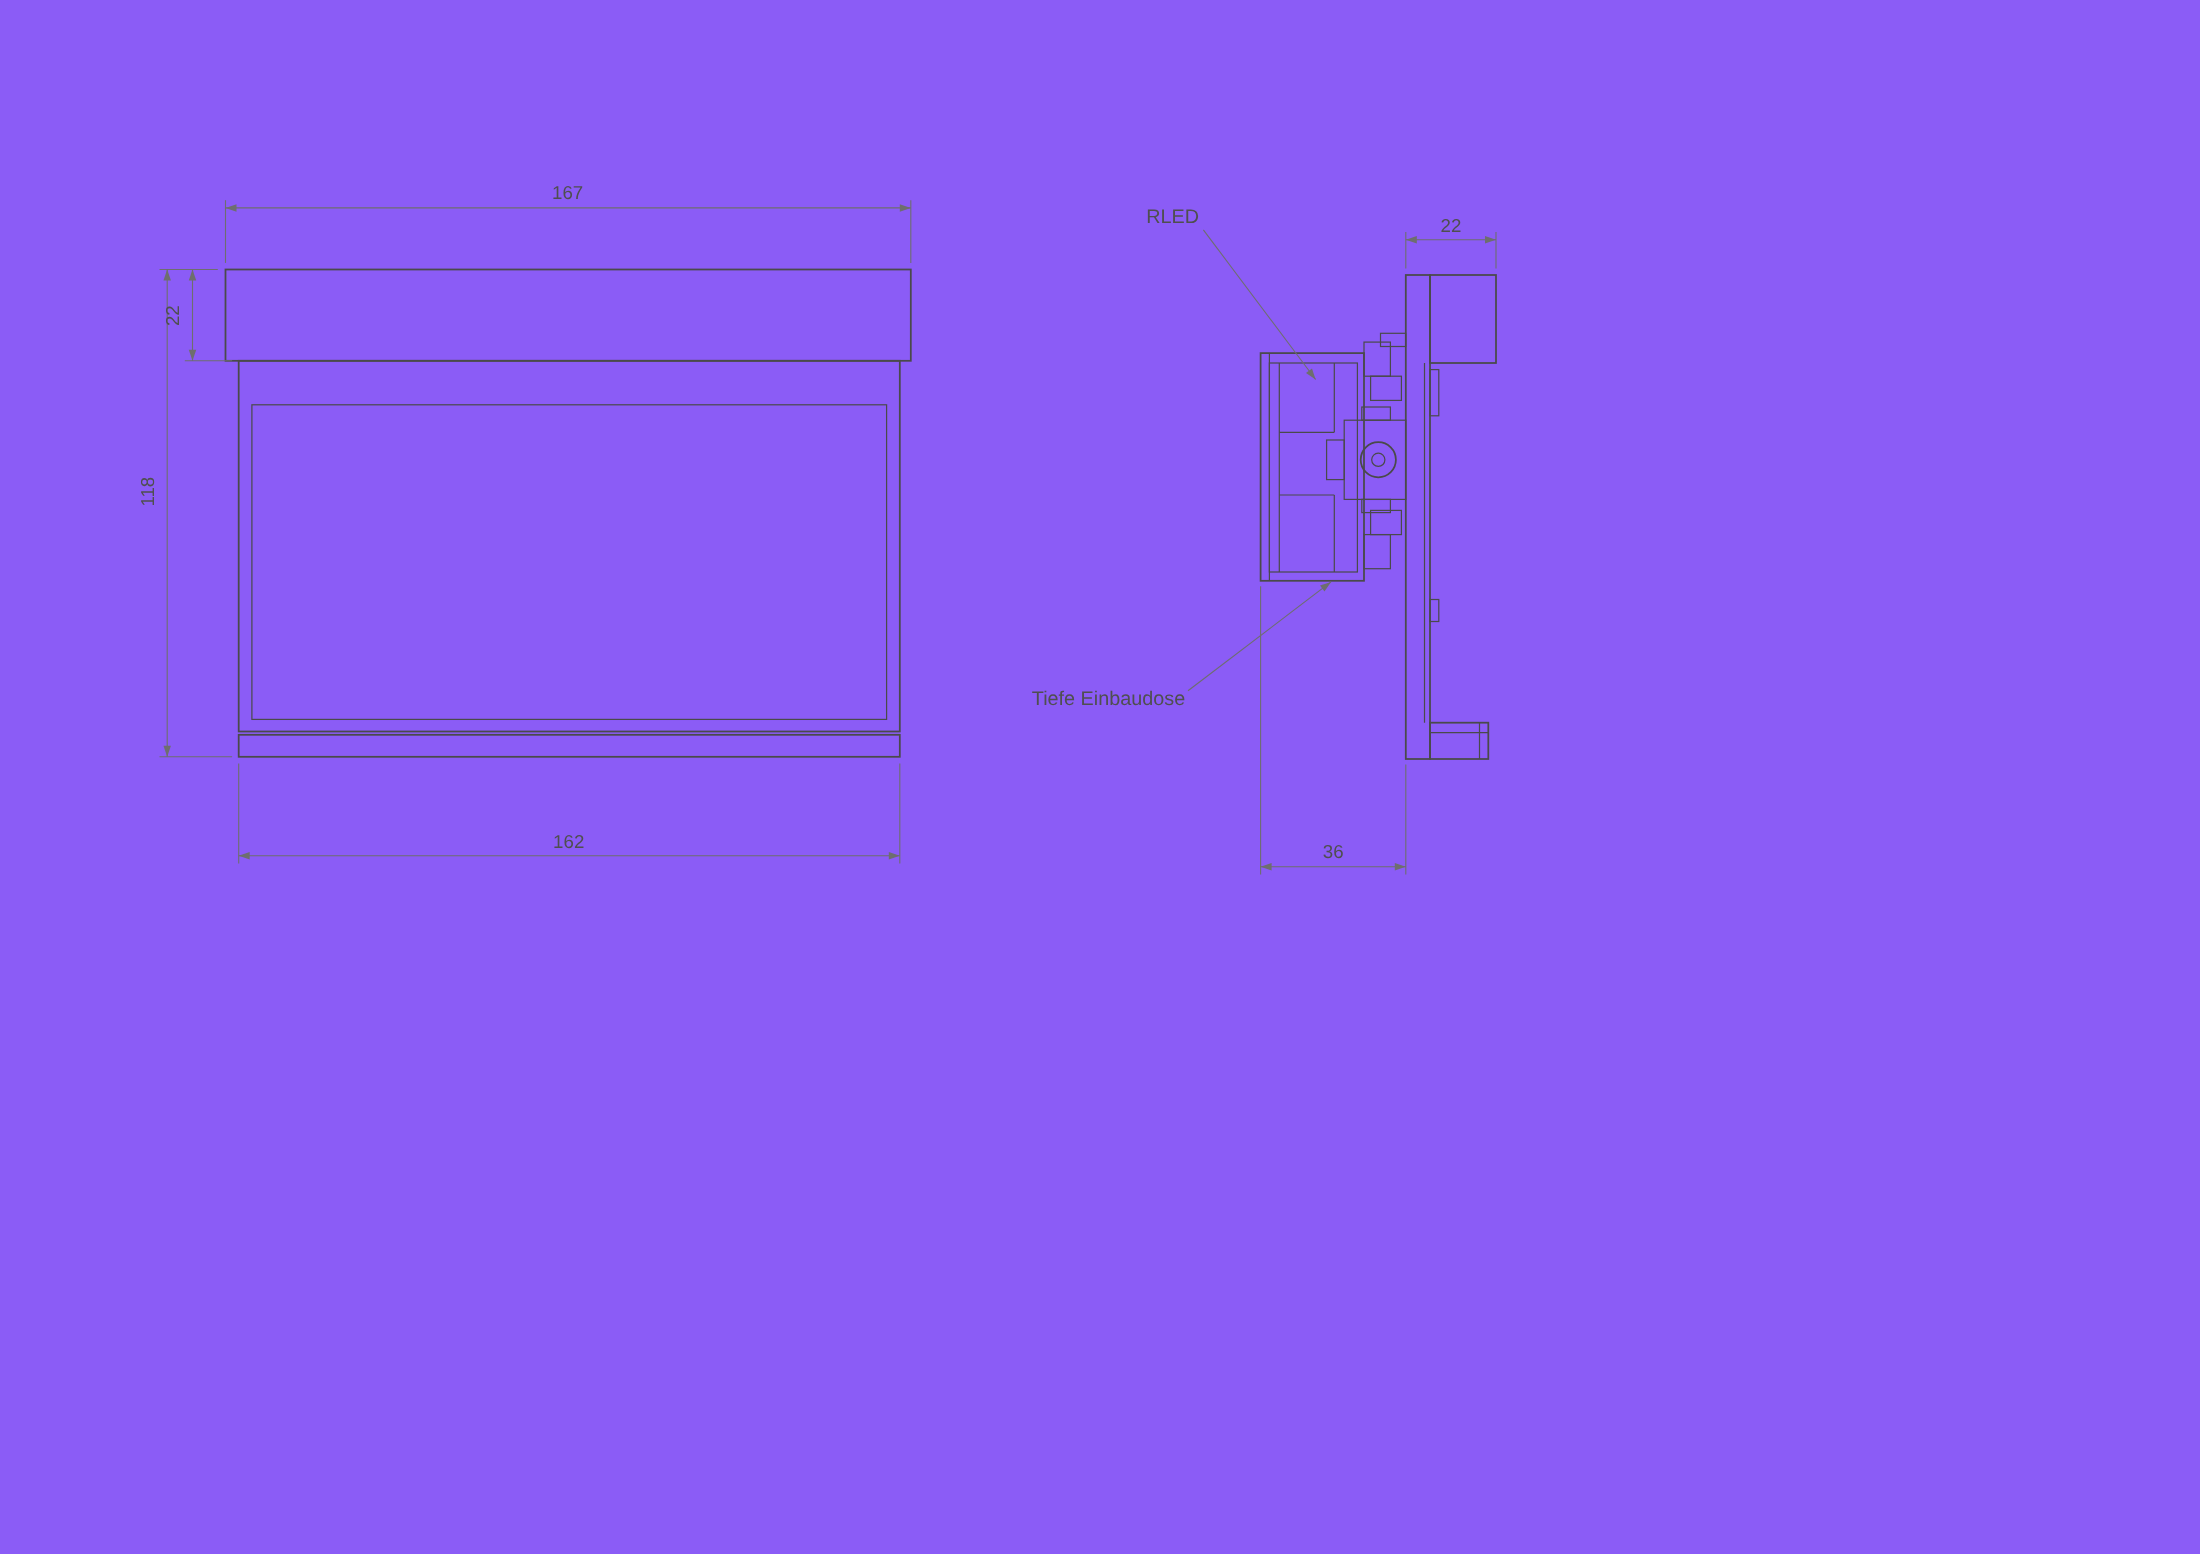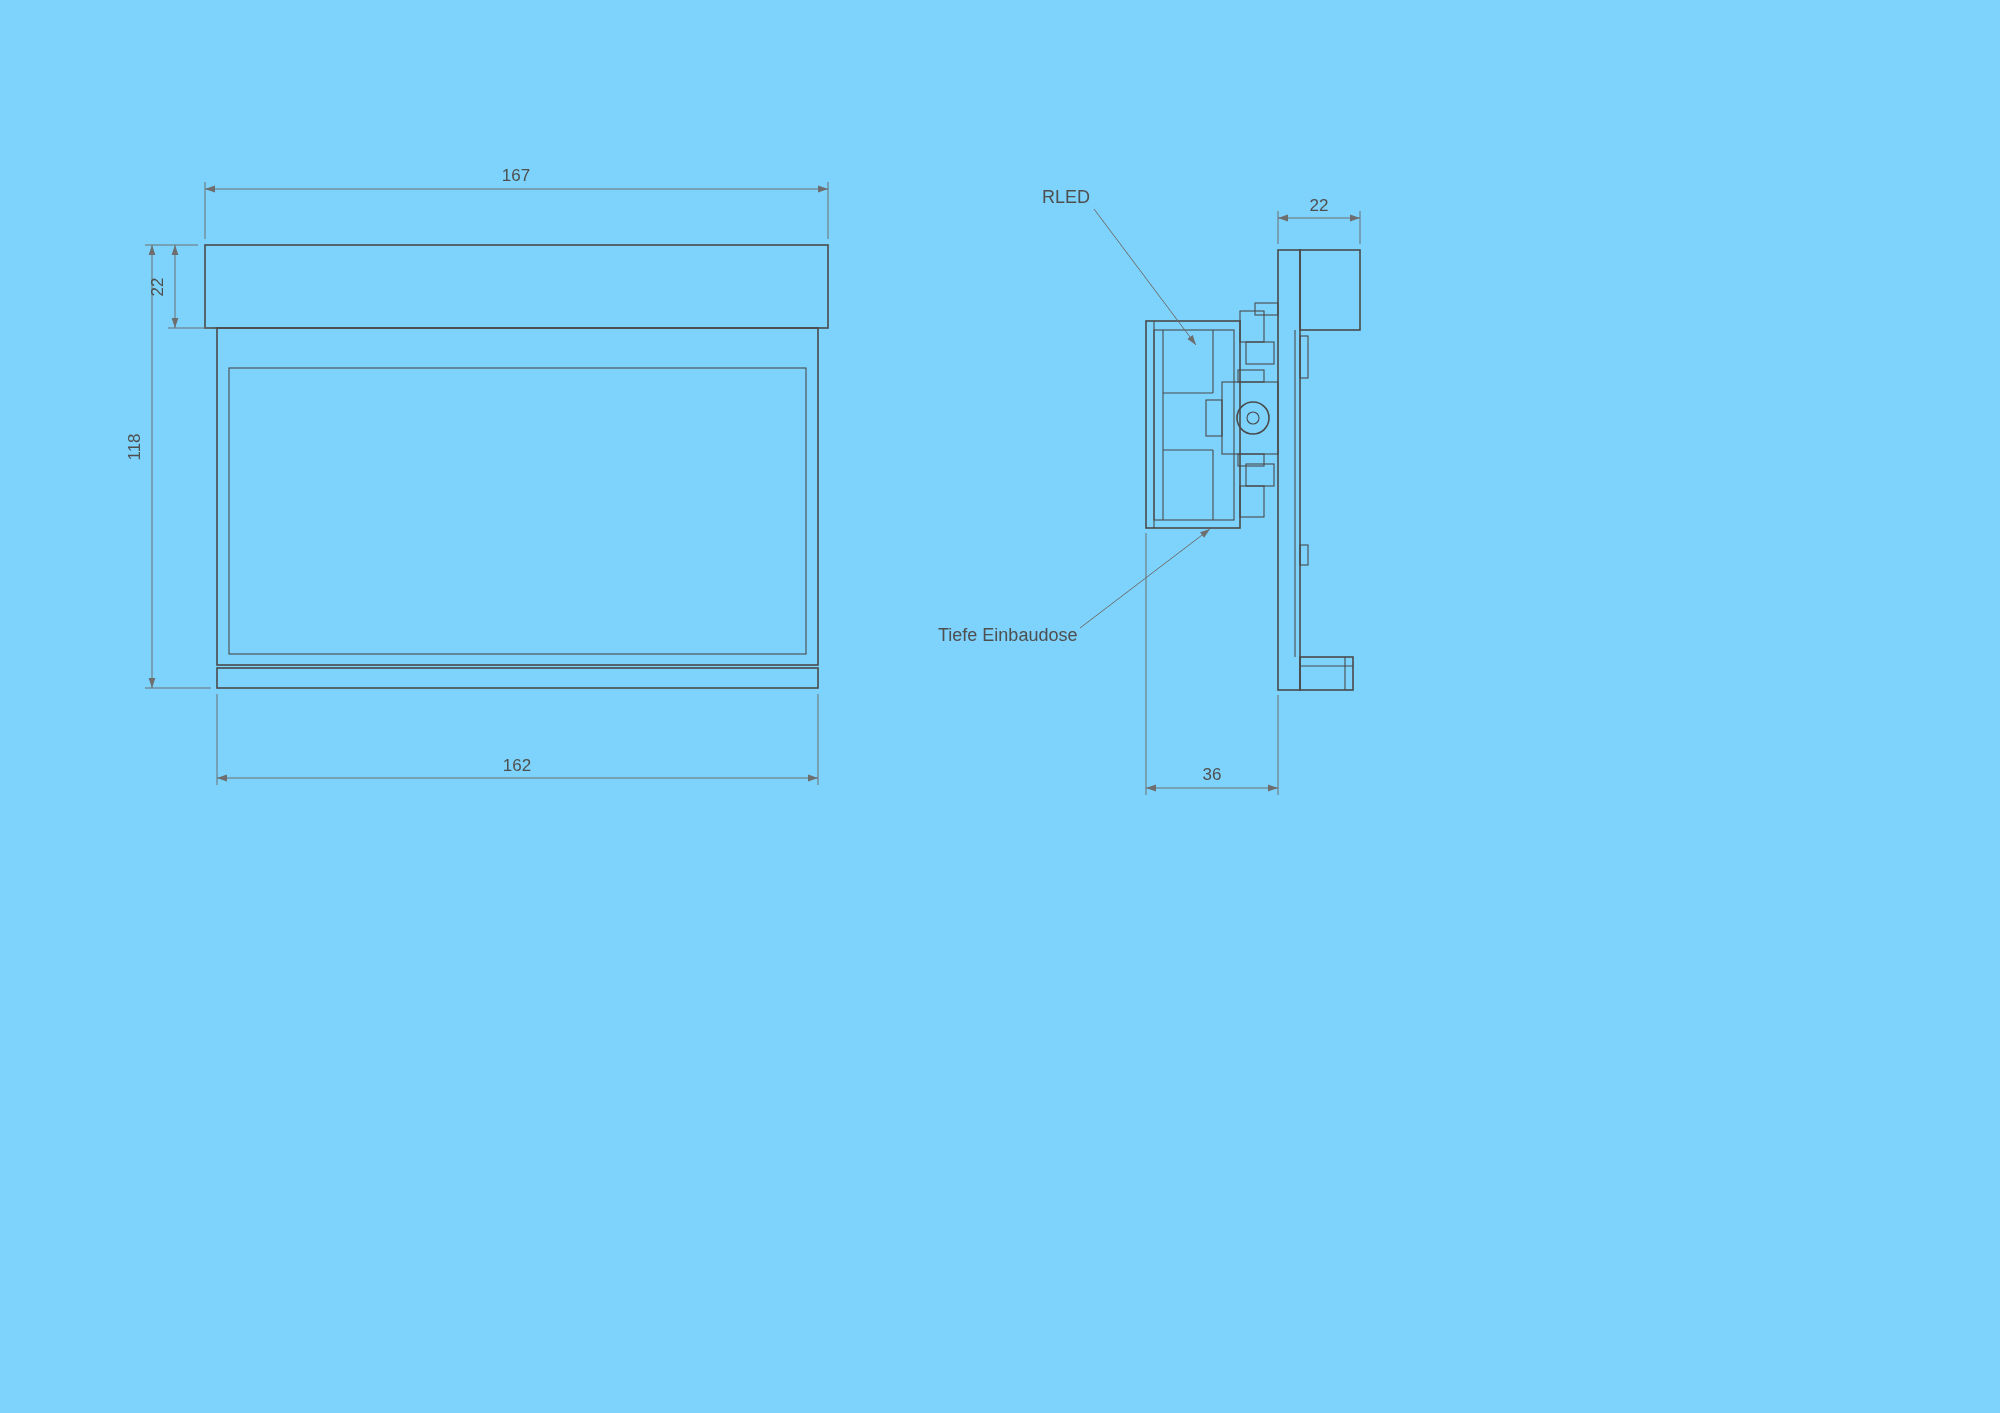--- a/index.html
+++ b/index.html
@@ -4,21 +4,21 @@
 <style>
   html, body {
     margin: 0;
     padding: 0;
     background: #ffffff;
   }
   .canvas {
     position: relative;
     width: 2000px;
     height: 1413px;
-    background: #7dd3fc;
+    background: #8b5cf6;
     font-family: "Liberation Sans", sans-serif;
     overflow: hidden;
   }
   svg { display: block; }
   .obj  { fill: none; stroke-width: 1.6; stroke-linejoin: miter; }
   .obj2 { fill: none; stroke-width: 1.1; }
   .dim  { fill: none; stroke-width: 1; }
   .ext  { fill: none; stroke-width: 1; }
   text {
     font-family: "Liberation Sans", sans-serif;

